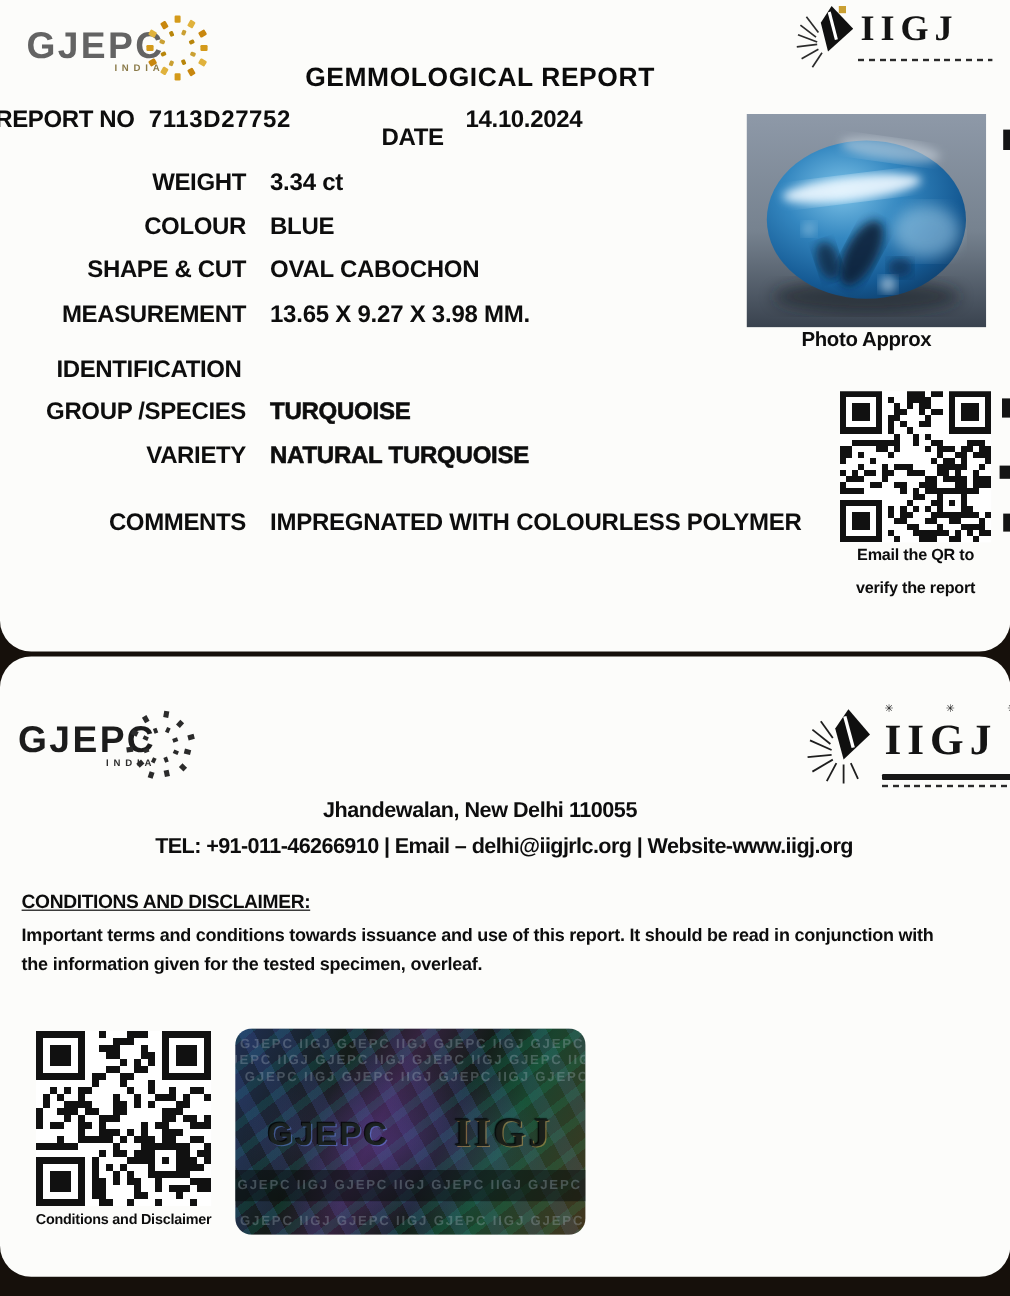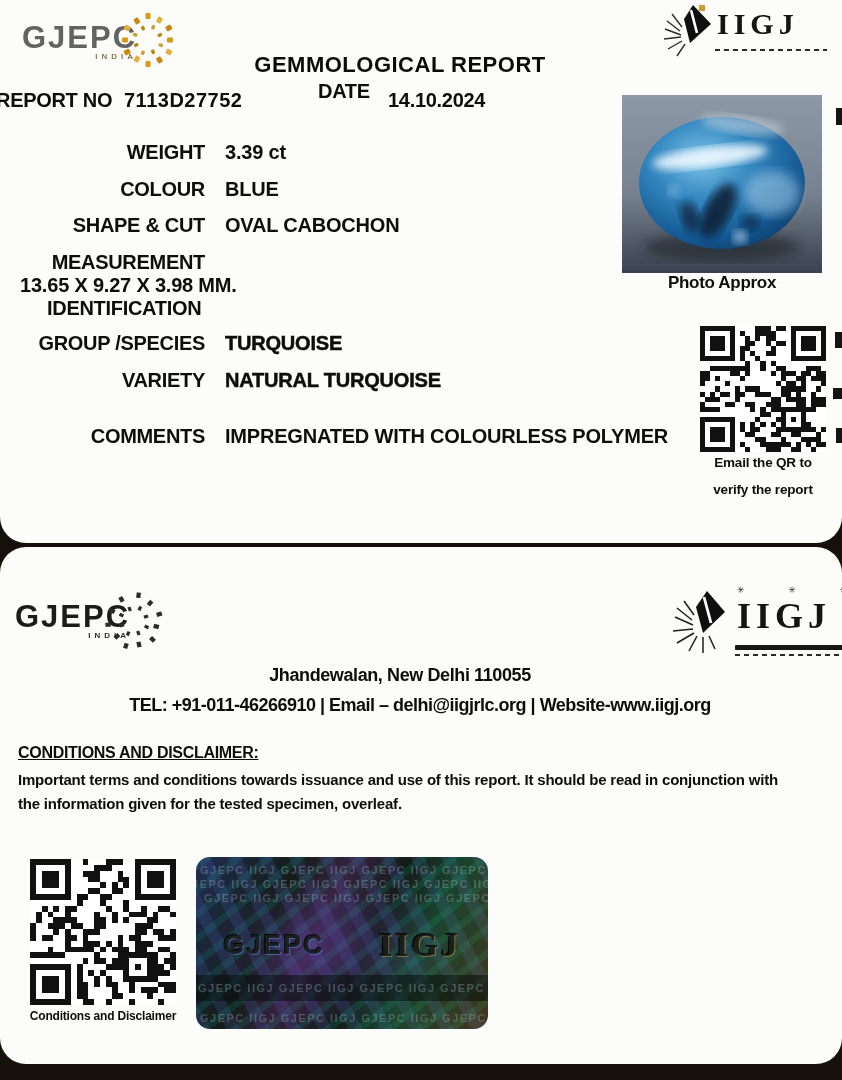--- a/index.html
+++ b/index.html
@@ -110,21 +110,21 @@
       </div>
 
       <div class="iigj-letters abs" style="left:62px;top:2px;font-size:30px;">IIGJ</div>
       <div class="iigj-dashes abs" style="left:60px;top:44px;width:112px;"></div>
     </div>
 
     <div class="title abs" style="left:180px;top:82px;width:440px;text-align:center;">GEMMOLOGICAL REPORT</div>
 
     <div class="repline abs" style="left:-4px;top:119px;">REPORT NO</div>
     <div class="repline abs" style="left:124px;top:119px;letter-spacing:0.5px;">7113D27752</div>
-    <div class="repline abs" style="left:318px;top:110px;">DATE</div>
+    <div class="repline abs" style="left:318px;top:134px;">DATE</div>
     <div class="repline abs" style="left:388px;top:119px;">14.10.2024</div>
 
     <div class="abs photo-frame" style="left:622px;top:125px;width:200px;height:178px;">
       <svg width="200" height="178" viewBox="0 0 200 178">
         <defs>
           <linearGradient id="pbg" x1="0" y1="0" x2="0" y2="1">
             <stop offset="0" stop-color="#8e99a8"></stop>
               <stop offset="0.55" stop-color="#76828f"></stop>
               <stop offset="1" stop-color="#39424e"></stop>
           </linearGradient>
@@ -151,31 +151,31 @@
         <ellipse cx="68" cy="122" rx="9" ry="16" fill="#081d33" opacity="0.7" filter="url(#b4)" transform="rotate(-18 68 122)"></ellipse>
         <ellipse cx="128" cy="128" rx="10" ry="8" fill="#0a2440" opacity="0.6" filter="url(#b4)"></ellipse>
         <circle cx="118" cy="142" r="7" fill="#dfeef8" opacity="0.55" filter="url(#b4)"></circle>
         <circle cx="52" cy="96" r="6" fill="#9fc9e2" opacity="0.5" filter="url(#b4)"></circle>
       </svg>
     </div>
     <div class="photo-caption abs" style="left:622px;top:303px;width:200px;">Photo Approx</div>
 
     <div class="srow" style="top:171px;align-items:flex-end;">
       <span class="l">WEIGHT</span>
-      <span class="v">3.39 ct</span>
+      <span class="v">3.34 ct</span>
     </div>
     <div class="srow" style="top:208px;">
       <span class="l">COLOUR</span>
       <span class="v">BLUE</span>
     </div>
     <div class="srow" style="top:244px;">
       <span class="l">SHAPE &amp; CUT</span>
       <span class="v">OVAL CABOCHON</span>
     </div>
-    <div class="srow" style="top:281px;flex-direction:column;">
+    <div class="srow" style="top:281px;">
       <span class="l">MEASUREMENT</span>
       <span class="v">13.65 X 9.27 X 3.98 MM.</span>
     </div>
 
     <div class="abs b" style="left:47px;top:327px;font-size:20px;letter-spacing:-0.3px;">IDENTIFICATION</div>
     <div class="srow" style="top:362px;">
       <span class="l">GROUP /SPECIES</span>
       <span class="v heavy">TURQUOISE</span>
     </div>
     <div class="srow" style="top:399px;">

